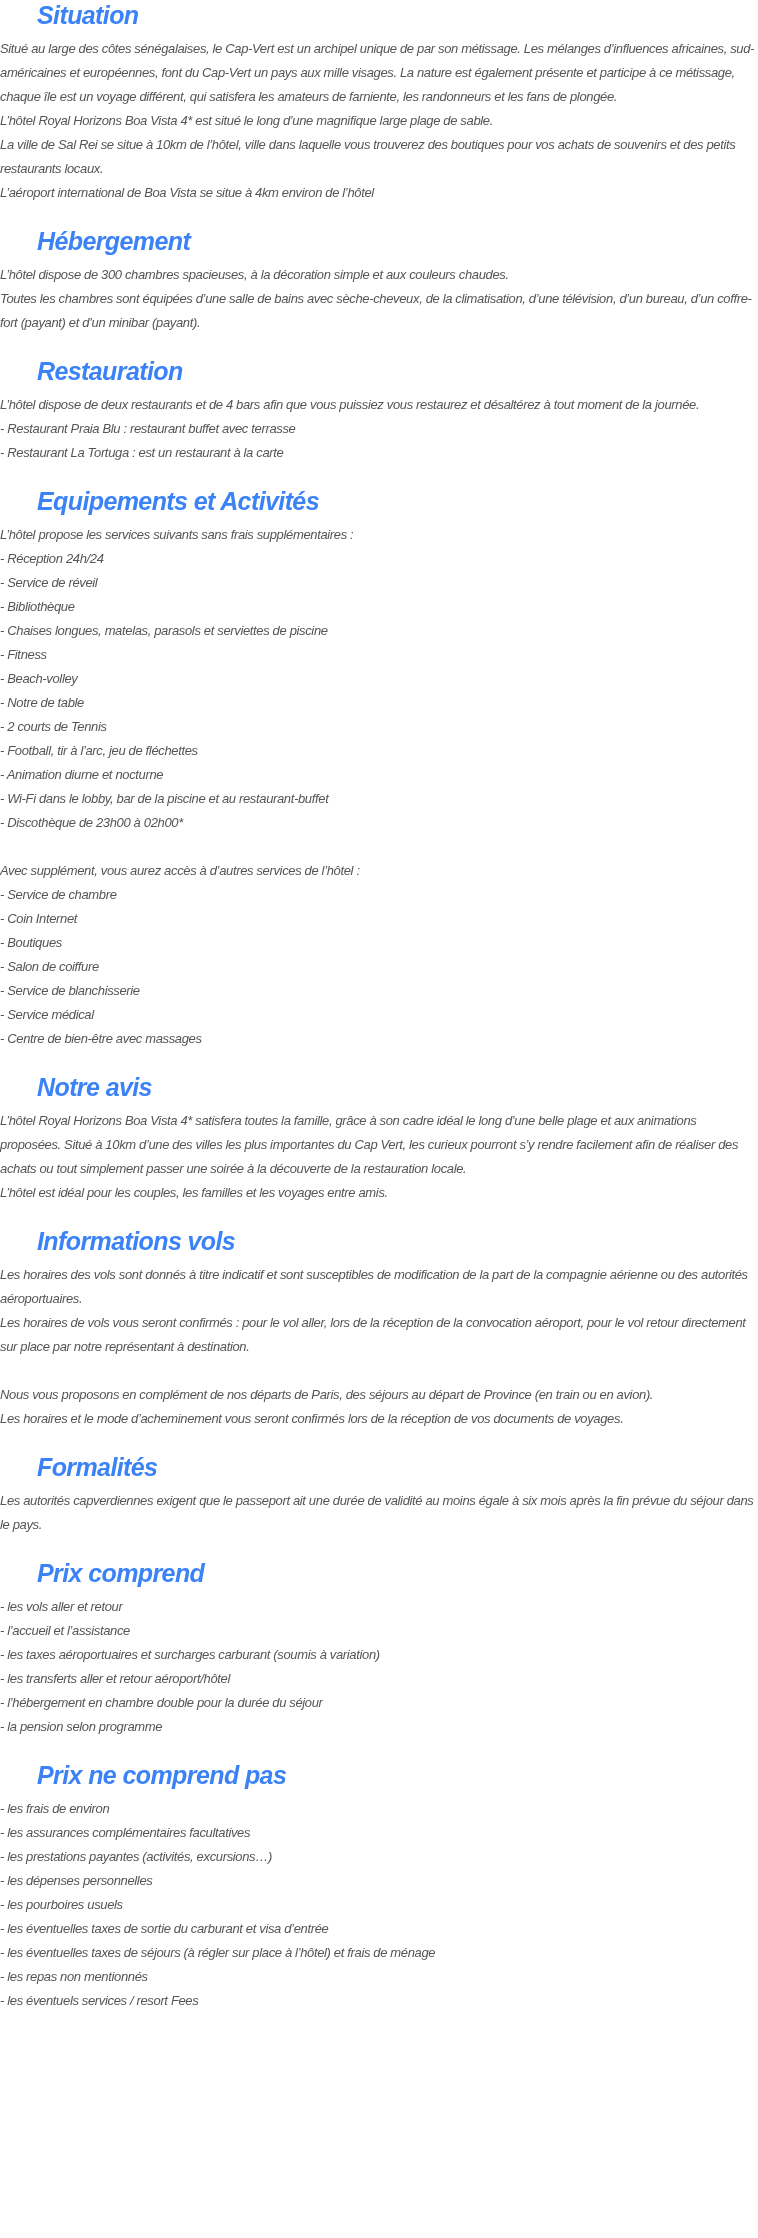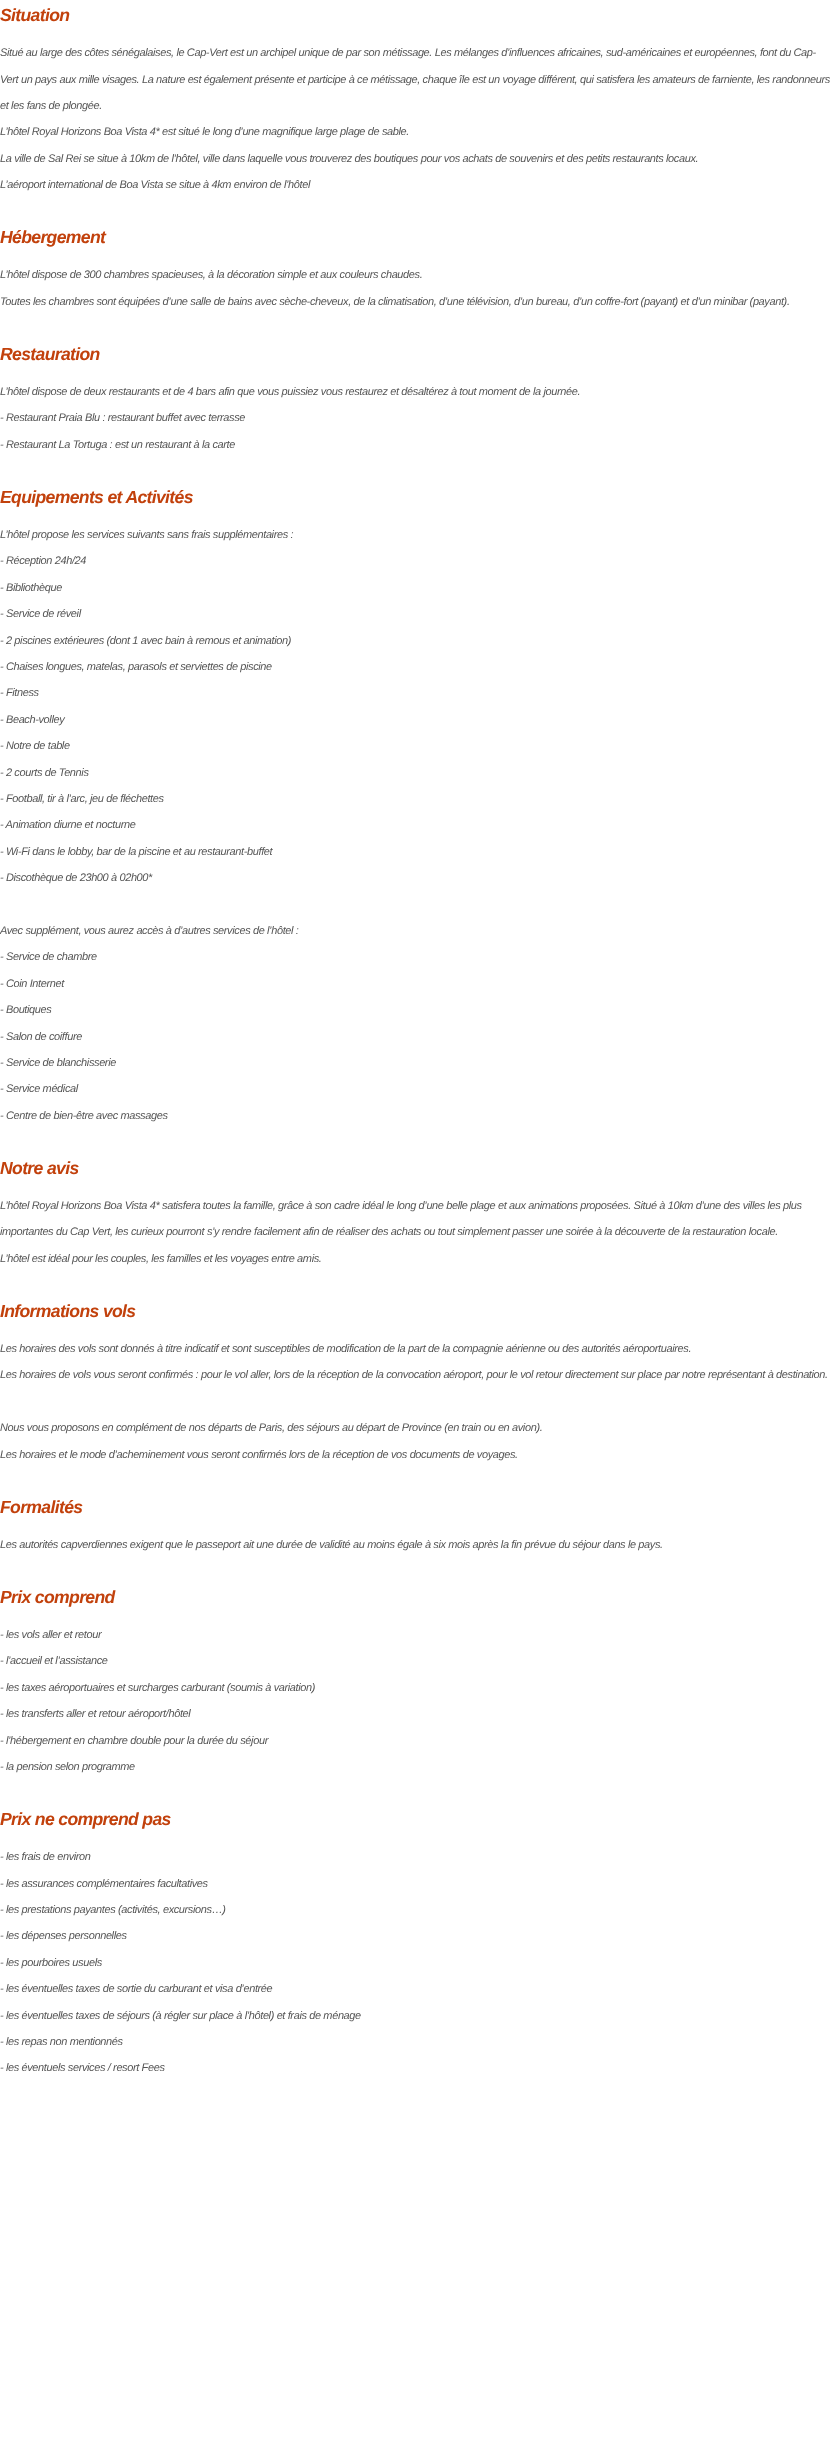--- a/index.html
+++ b/index.html
@@ -2,33 +2,34 @@
 <html><head>
 <meta charset="utf-8">
 <style>
   html, body { margin:0; padding:0; background:#ffffff; }
   body { width:758px; height:2238px; overflow:hidden; }
   .wrap { padding:0; }
   h2 {
     font-family: "Liberation Sans", sans-serif;
     font-style: italic;
     font-weight: bold;
-    color: #c2410c;
-    font-size: 16px;
+    color: #3b82f6;
+    font-size: 25px;
     line-height: 28px;
     margin: 0 0 8px 0;
     letter-spacing: -0.6px;
+    padding-left: 37px;
   }
   .sec { margin-bottom: 22px; }
   .sec:first-child h2 { margin-top: 1px; }
   p, .line {
     font-family: "Liberation Sans", sans-serif;
     font-style: italic;
     color: #555555;
-    font-size: 10px;
+    font-size: 13px;
     line-height: 24px;
     margin: 0;
     letter-spacing: -0.35px;
   }
   .blank { height: 24px; }
 </style>
 </head>
 <body>
 
 <div class="wrap" id="root">
@@ -47,23 +48,22 @@
     <div class="sec">
       <h2>Restauration</h2>
       <p class="line">L’hôtel dispose de deux restaurants et de 4 bars afin que vous puissiez vous restaurez et désaltérez à tout moment de la journée.</p>
       <p class="line">- Restaurant Praia Blu : restaurant buffet avec terrasse</p>
       <p class="line">- Restaurant La Tortuga : est un restaurant à la carte</p>
     </div>
     <div class="sec">
       <h2>Equipements et Activités</h2>
       <p class="line">L’hôtel propose les services suivants sans frais supplémentaires :</p>
       <p class="line">- Réception 24h/24</p>
+      <p class="line">- Service de réveil</p>
       <p class="line">- Bibliothèque</p>
-      <p class="line">- Service de réveil</p>
-      <p class="line">- 2 piscines extérieures (dont 1 avec bain à remous et animation)</p>
       <p class="line">- Chaises longues, matelas, parasols et serviettes de piscine</p>
       <p class="line">- Fitness</p>
       <p class="line">- Beach-volley</p>
       <p class="line">- Notre de table</p>
       <p class="line">- 2 courts de Tennis</p>
       <p class="line">- Football, tir à l’arc, jeu de fléchettes</p>
       <p class="line">- Animation diurne et nocturne</p>
       <p class="line">- Wi-Fi dans le lobby, bar de la piscine et au restaurant-buffet</p>
       <p class="line">- Discothèque de 23h00 à 02h00*</p>
       <p class="blank"></p>

